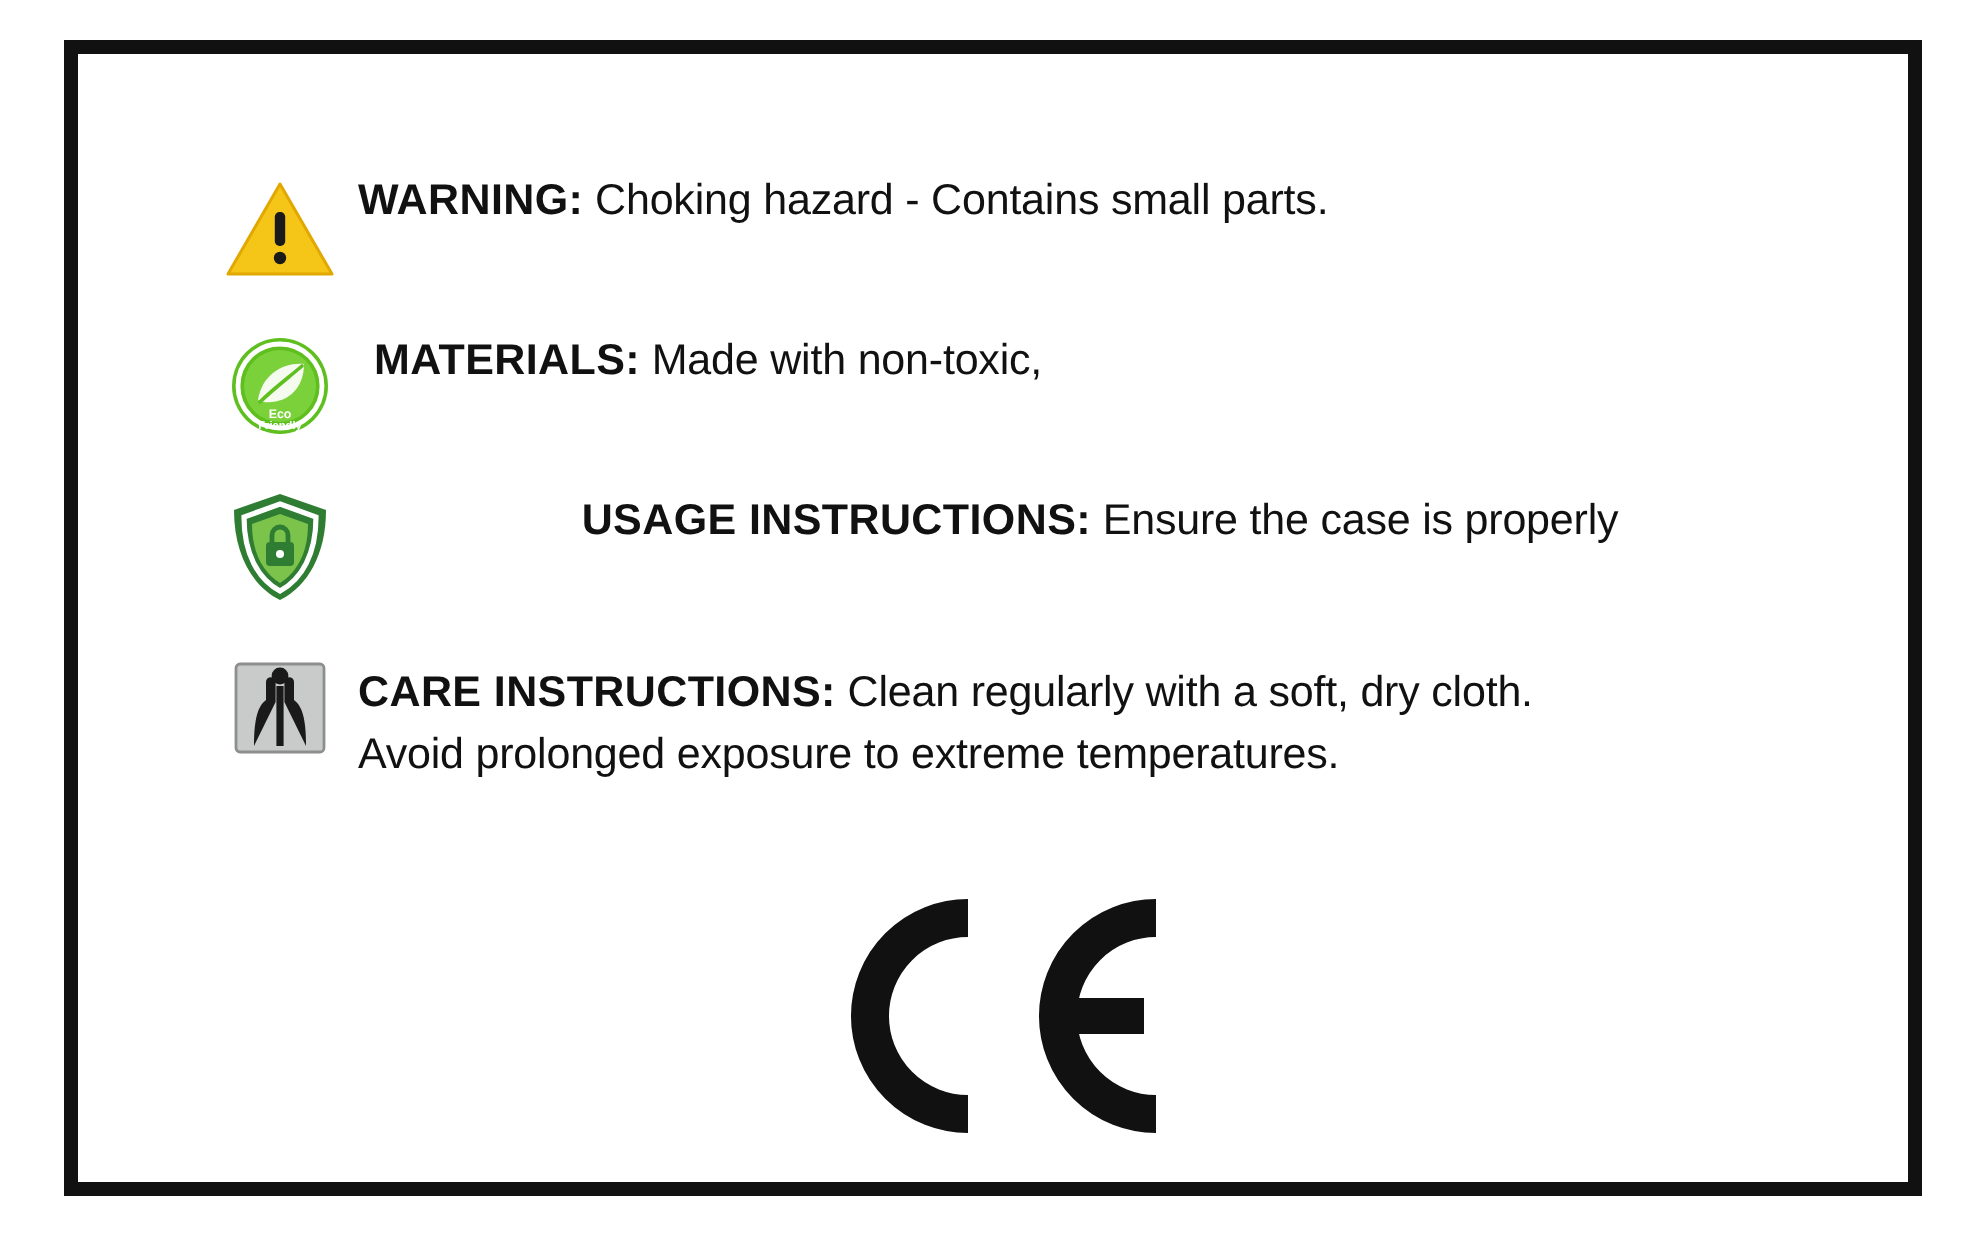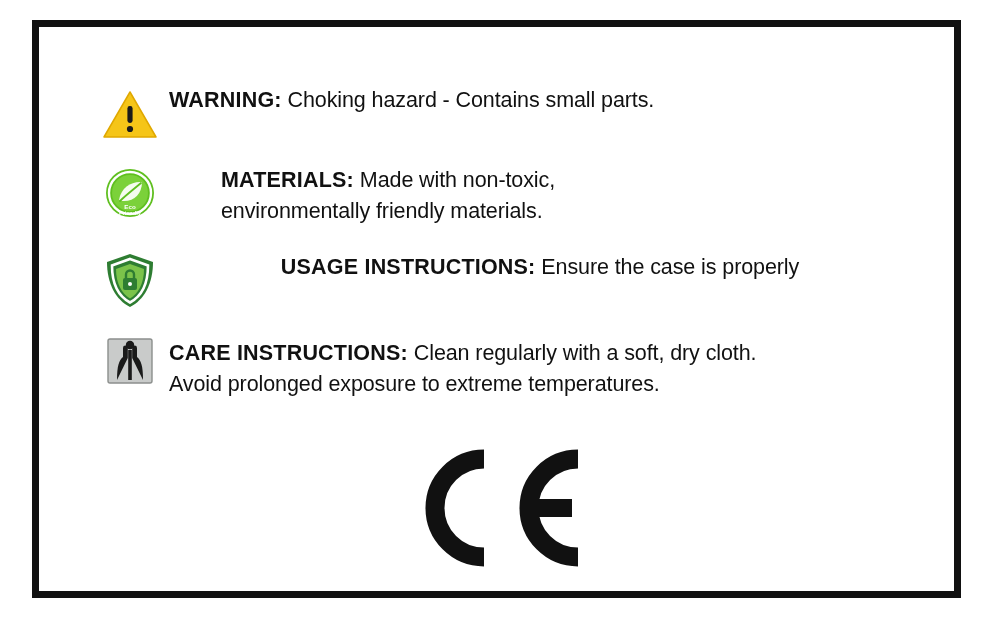--- a/index.html
+++ b/index.html
@@ -18,21 +18,21 @@
     left: 32px;
     top: 20px;
     width: 929px;
     height: 578px;
     border: 7px solid #111111;
     background: #ffffff;
     box-sizing: border-box;
   }
   .rows {
     position: absolute;
-    left: 52px;
+    left: 62px;
     top: 58px;
     width: 820px;
   }
   .row {
     display: flex;
     align-items: flex-start;
     margin-bottom: 22px;
   }
   .icon-cell {
     width: 78px;
@@ -48,21 +48,21 @@
     line-height: 1.42;
     color: #111111;
     letter-spacing: -0.1px;
     padding-top: 2px;
   }
   .text-cell .heading {
     font-weight: bold;
     letter-spacing: 0.2px;
   }
   .row-warning .text-cell { padding-top: 0px; }
-  .row-materials .text-cell { padding-left: 8px; margin-left: 44px; }
+  .row-materials .text-cell { padding-left: 8px; }
   .row-usage .text-cell { padding-top: 4px; text-align: center; }
   .row-care .text-cell { padding-top: 6px; }
 
   .ce-wrap {
     position: absolute;
     left: 0;
     right: 0;
     bottom: 24px;
     display: flex;
     justify-content: center;
@@ -100,21 +100,20 @@
           <circle cx="26" cy="26" r="21" fill="none" stroke="#ffffff" stroke-width="2.4"></circle>
           <circle cx="26" cy="26" r="18" fill="#7BD13A"></circle>
           <path d="M15 33 C17 20 28 14 38 15 C38 27 30 35 18 34 Z" fill="#ffffff" opacity="0.92"></path>
           <path d="M16 34 C22 28 30 22 37 16" stroke="#5FBF1F" stroke-width="1.8" fill="none" stroke-linecap="round"></path>
           <text x="26" y="42" font-family="Liberation Sans, sans-serif" font-size="6.2" font-weight="bold" fill="#ffffff" text-anchor="middle">Eco</text>
           <text x="26" y="47.5" font-family="Liberation Sans, sans-serif" font-size="5.6" font-weight="bold" fill="#ffffff" text-anchor="middle">Friendly</text>
         </svg>
       </div>
       <div class="text-cell">
         <span class="heading">MATERIALS:</span><span> Made with non-toxic,</span>
-        <span class="line2">environmentally friendly materials.</span>
       </div>
     </div>
 
     <div class="row row-usage">
       <div class="icon-cell">
         <svg width="54" height="58" viewBox="0 0 54 58">
           <path d="M27 2 L50 10 C50 32 41 48 27 55 C13 48 4 32 4 10 Z" fill="#2E7D32"></path>
           <path d="M27 7 L45 13.5 C45 32 38 44.5 27 50.5 C16 44.5 9 32 9 13.5 Z" fill="none" stroke="#ffffff" stroke-width="2.6"></path>
           <path d="M27 12 L41 17 C41 32 35 41.5 27 46.5 C19 41.5 13 32 13 17 Z" fill="#7BC34A"></path>
           <rect x="20" y="26" width="14" height="12" rx="2" fill="#2E7D32"></rect>

